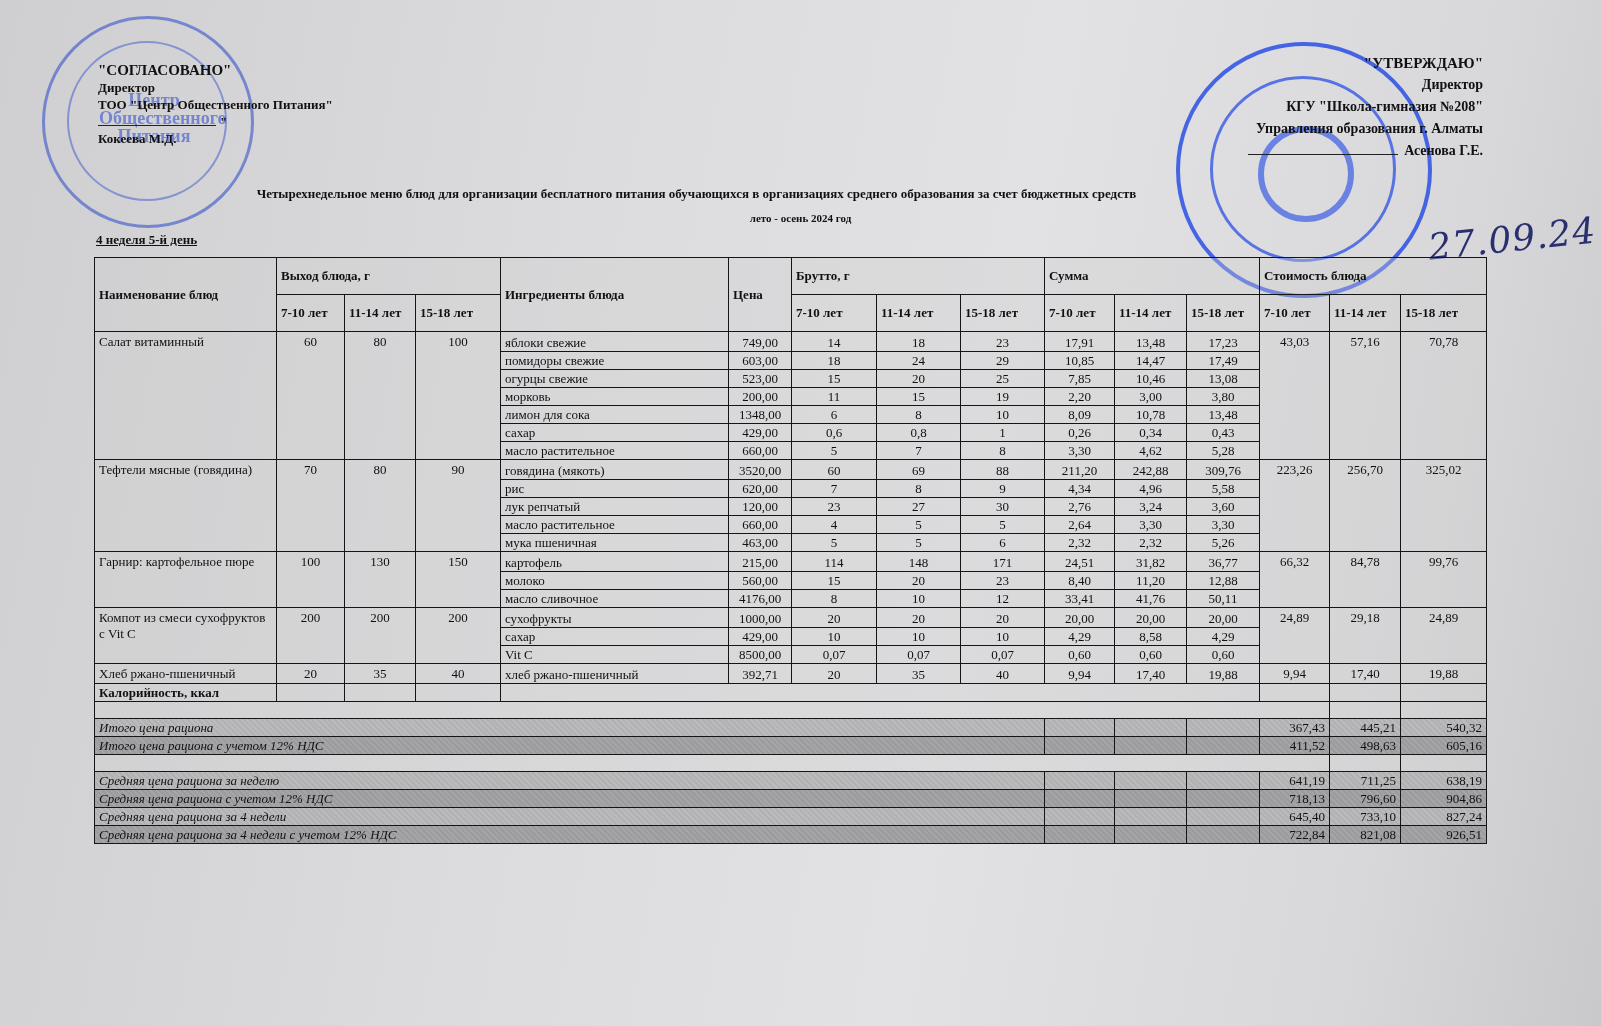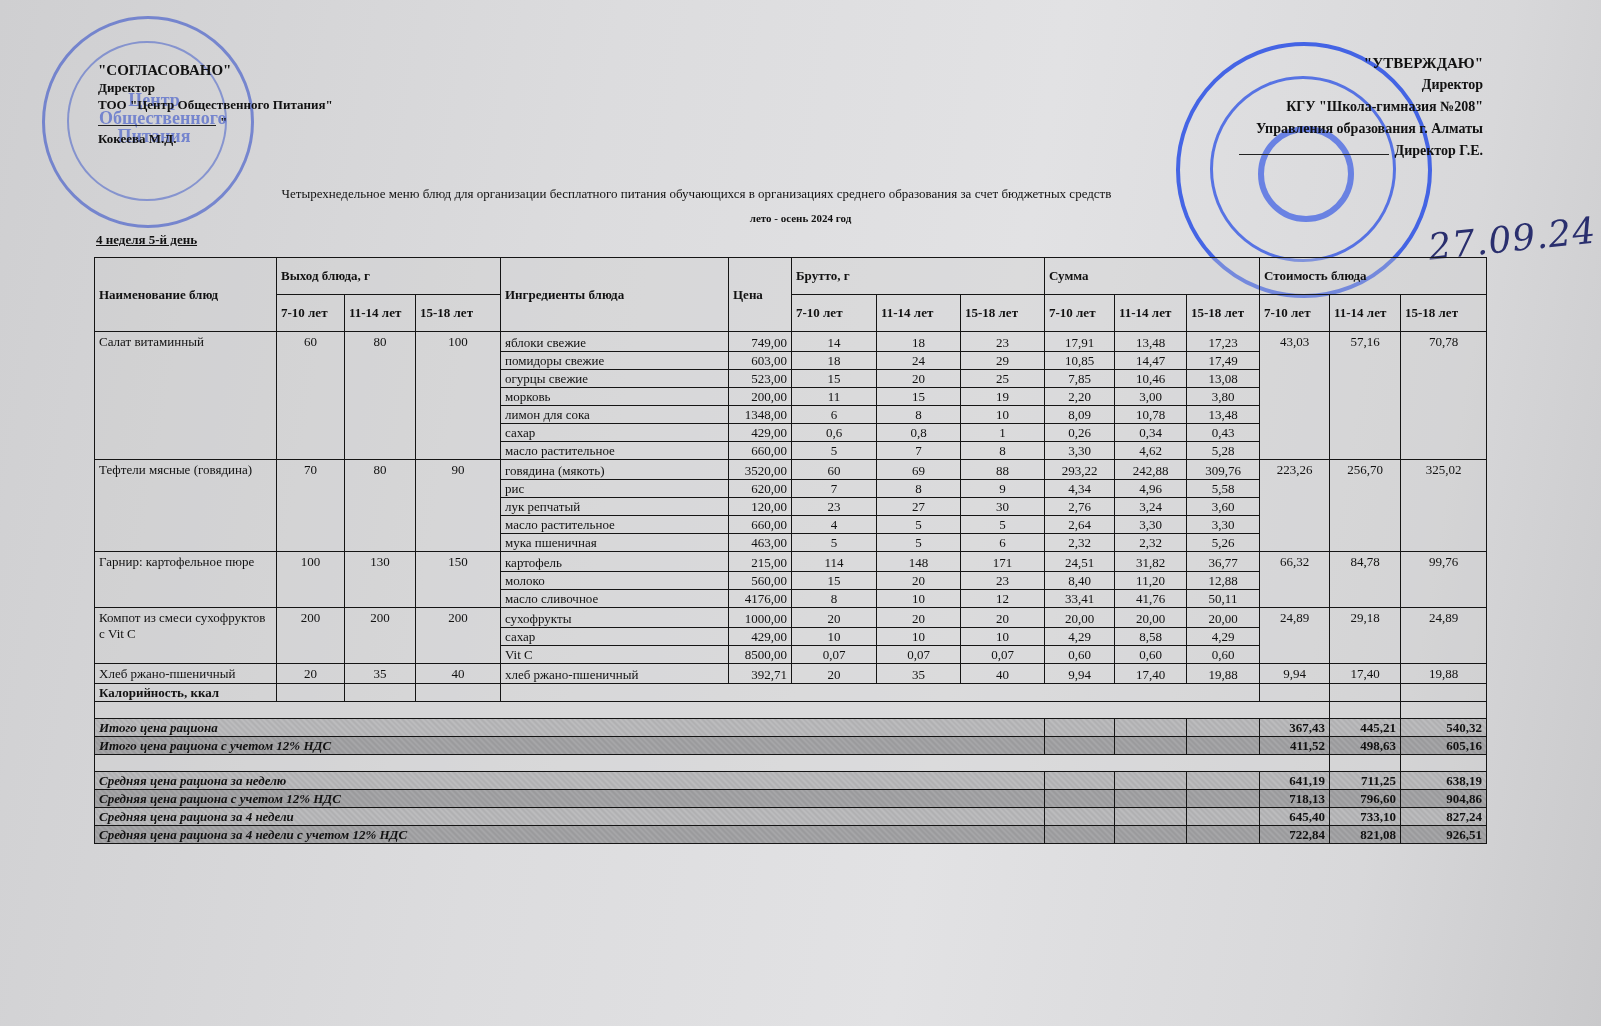--- a/index.html
+++ b/index.html
@@ -14,21 +14,21 @@
 
   
   .agree { left: 98px; top: 62px; font-size: 13px; font-weight: bold; line-height: 17px; }
   .agree .agree-title { font-size: 15px; }
   .agree .agree-line { display: inline-block; width: 118px; border-bottom: 1px solid #222; margin-right: 4px; }
   
   .approve { right: 118px; top: 52px; font-size: 14px; font-weight: bold; line-height: 22px; text-align: right; }
   .approve .approve-title { font-size: 15px; }
   .approve .sig-line { display: inline-block; width: 150px; border-bottom: 1px solid #222; margin-right: 6px; }
 
-  .doc-title { left: 0; width: 1393px; top: 186px; text-align: center; font-size: 13px; font-weight: normal; }
+  .doc-title { left: 0; width: 1393px; top: 186px; text-align: center; font-size: 13px; font-weight: bold; }
   .doc-subtitle { left: 0; width: 1601px; top: 212px; text-align: center; font-size: 11px; font-weight: bold; }
   .day-label { left: 96px; top: 232px; font-size: 13px; font-weight: bold; text-decoration: underline; }
   .handwritten-date {
     left: 1428px; top: 218px; font-size: 36px; color: #2a2f6e; font-style: italic;
     font-family: "DejaVu Serif", serif; letter-spacing: 1px; transform: rotate(-6deg);
   }
 
   
   .stamp { border-radius: 50%; border: 3px solid rgba(40,70,200,0.55); }
   .stamp-left { left: 42px; top: 16px; width: 206px; height: 206px; }
@@ -43,29 +43,29 @@
     position: absolute; left: 94px; top: 257px; width: 1392px;
     border-collapse: collapse; table-layout: fixed;
     font-size: 13px; background: rgba(205,205,207,0.35);
   }
   .menu-table th, .menu-table td {
     border: 1.5px solid #151515; padding: 0 4px; height: 17px; line-height: 16px;
     overflow: hidden; white-space: nowrap;
   }
   .menu-table th { font-weight: bold; text-align: left; height: 36px; font-family: Liberation Serif, serif; }
   .menu-table td.num { text-align: center; }
-  .menu-table td.price { text-align: right; }
+  .menu-table td.price { text-align: center; }
   .menu-table td.dish { text-align: left; vertical-align: top; white-space: normal; }
   .menu-table td.yield, .menu-table td.cost { text-align: center; vertical-align: top; }
   .menu-table td.ingr { text-align: left; }
   .menu-table tr.first td { padding-top: 2px; }
   .menu-table tr.cal td { font-weight: bold; margin-top: 46px; }
   .menu-table tr.blank td { height: 16px; }
   .menu-table tr.sum td {
-    font-weight: bold;
+    font-weight: normal;
     background-image: repeating-linear-gradient(45deg, rgba(0,0,0,0.05) 0 2px, rgba(255,255,255,0.05) 2px 4px);
   }
   .menu-table tr.sum td.label { font-style: italic; text-align: left; }
   .menu-table tr.sum td.val { text-align: right; }
   .menu-table tr.sum.lt td { background-color: #b9b9bb; }
   .menu-table tr.sum.dk td { background-color: #a2a2a4; }
 </style>
 </head>
 <body>
 
@@ -84,21 +84,21 @@
   <div>ТОО "Центр Общественного Питания"</div>
   <div><span class="agree-line"></span><span>"</span></div>
   <div>Кокеева М.Д.</div>
 </div>
 
 <div class="abs approve">
   <div class="approve-title">"УТВЕРЖДАЮ"</div>
   <div>Директор</div>
   <div>КГУ "Школа-гимназия №208"</div>
   <div>Управления образования г. Алматы</div>
-  <div><span class="sig-line"></span><span>Директор Г.Е.</span></div>
+  <div><span class="sig-line"></span><span>Асенова Г.Е.</span></div>
 </div>
 
 <div class="abs handwritten-date">27.09.24</div>
 
 <div class="abs doc-title">Четырехнедельное меню блюд для организации бесплатного питания обучающихся в организациях среднего образования за счет бюджетных средств</div>
 <div class="abs doc-subtitle">лето - осень 2024 год</div>
 <div class="abs day-label">4 неделя 5-й день</div>
 
 <table class="menu-table">
   <colgroup>
@@ -224,21 +224,21 @@
       <tr class="first">
         <td class="dish" rowspan="5">Тефтели мясные (говядина)</td>
         <td class="yield" rowspan="5">70</td>
         <td class="yield" rowspan="5">80</td>
         <td class="yield" rowspan="5">90</td>
         <td class="ingr">говядина (мякоть)</td>
         <td class="price">3520,00</td>
         <td class="num">60</td>
         <td class="num">69</td>
         <td class="num">88</td>
-        <td class="num">293,22</td>
+        <td class="num">211,20</td>
         <td class="num">242,88</td>
         <td class="num">309,76</td>
         <td class="cost" rowspan="5">223,26</td>
         <td class="cost" rowspan="5">256,70</td>
         <td class="cost" rowspan="5">325,02</td>
       </tr>
       <tr>
         <td class="ingr">рис</td>
         <td class="price">620,00</td>
         <td class="num">7</td>

